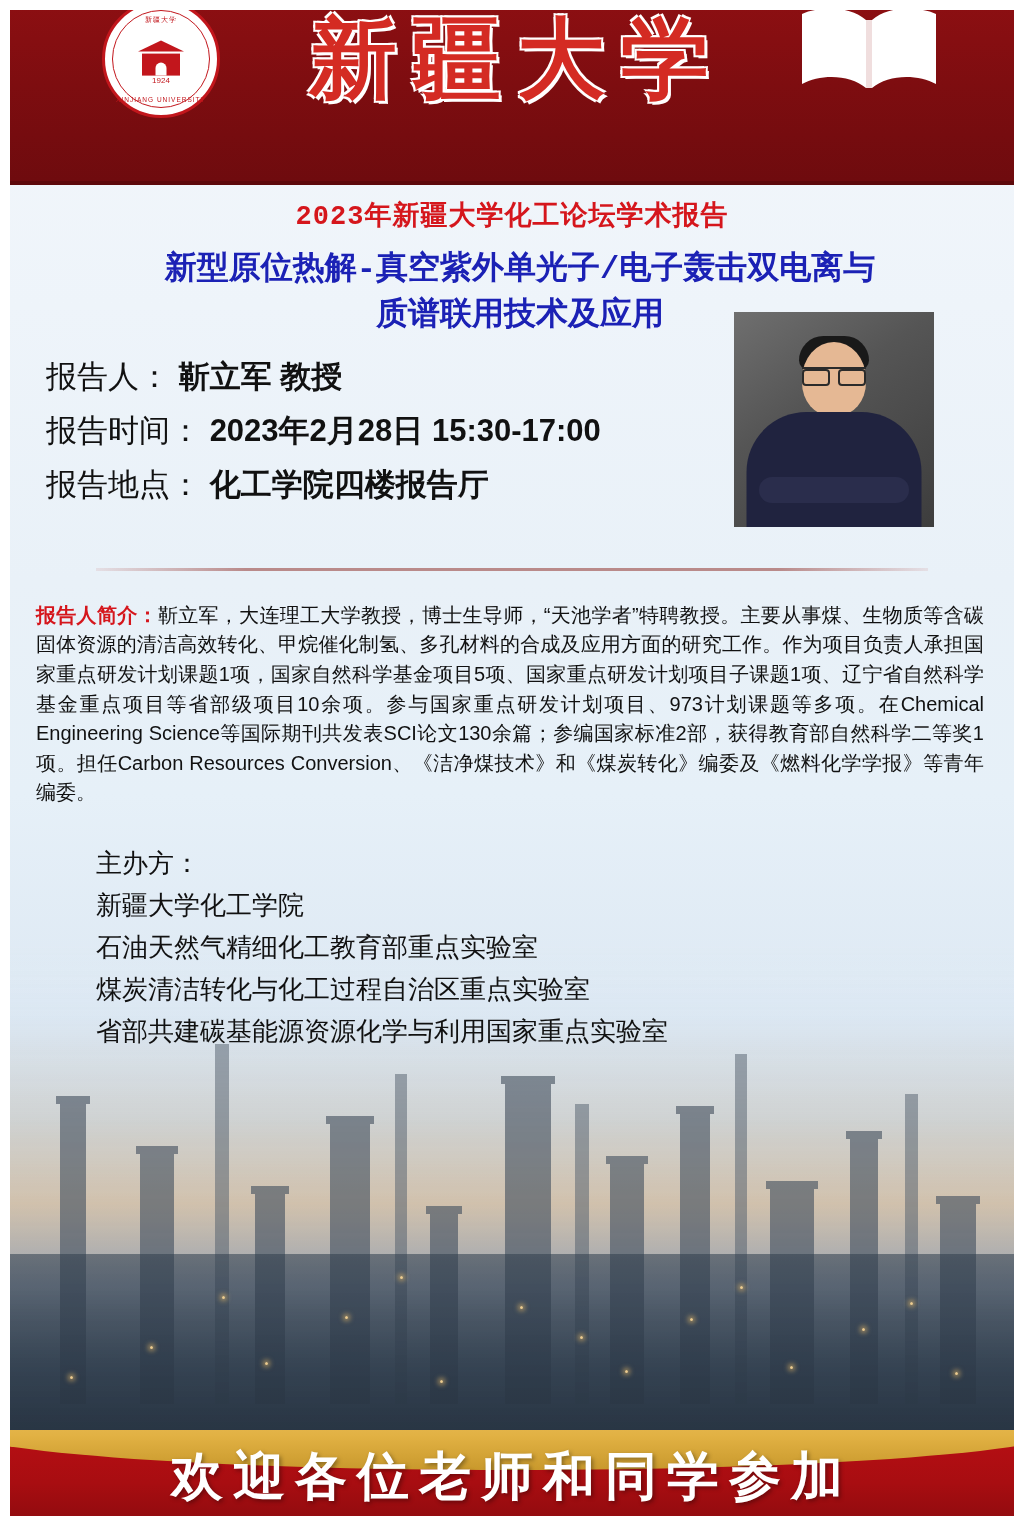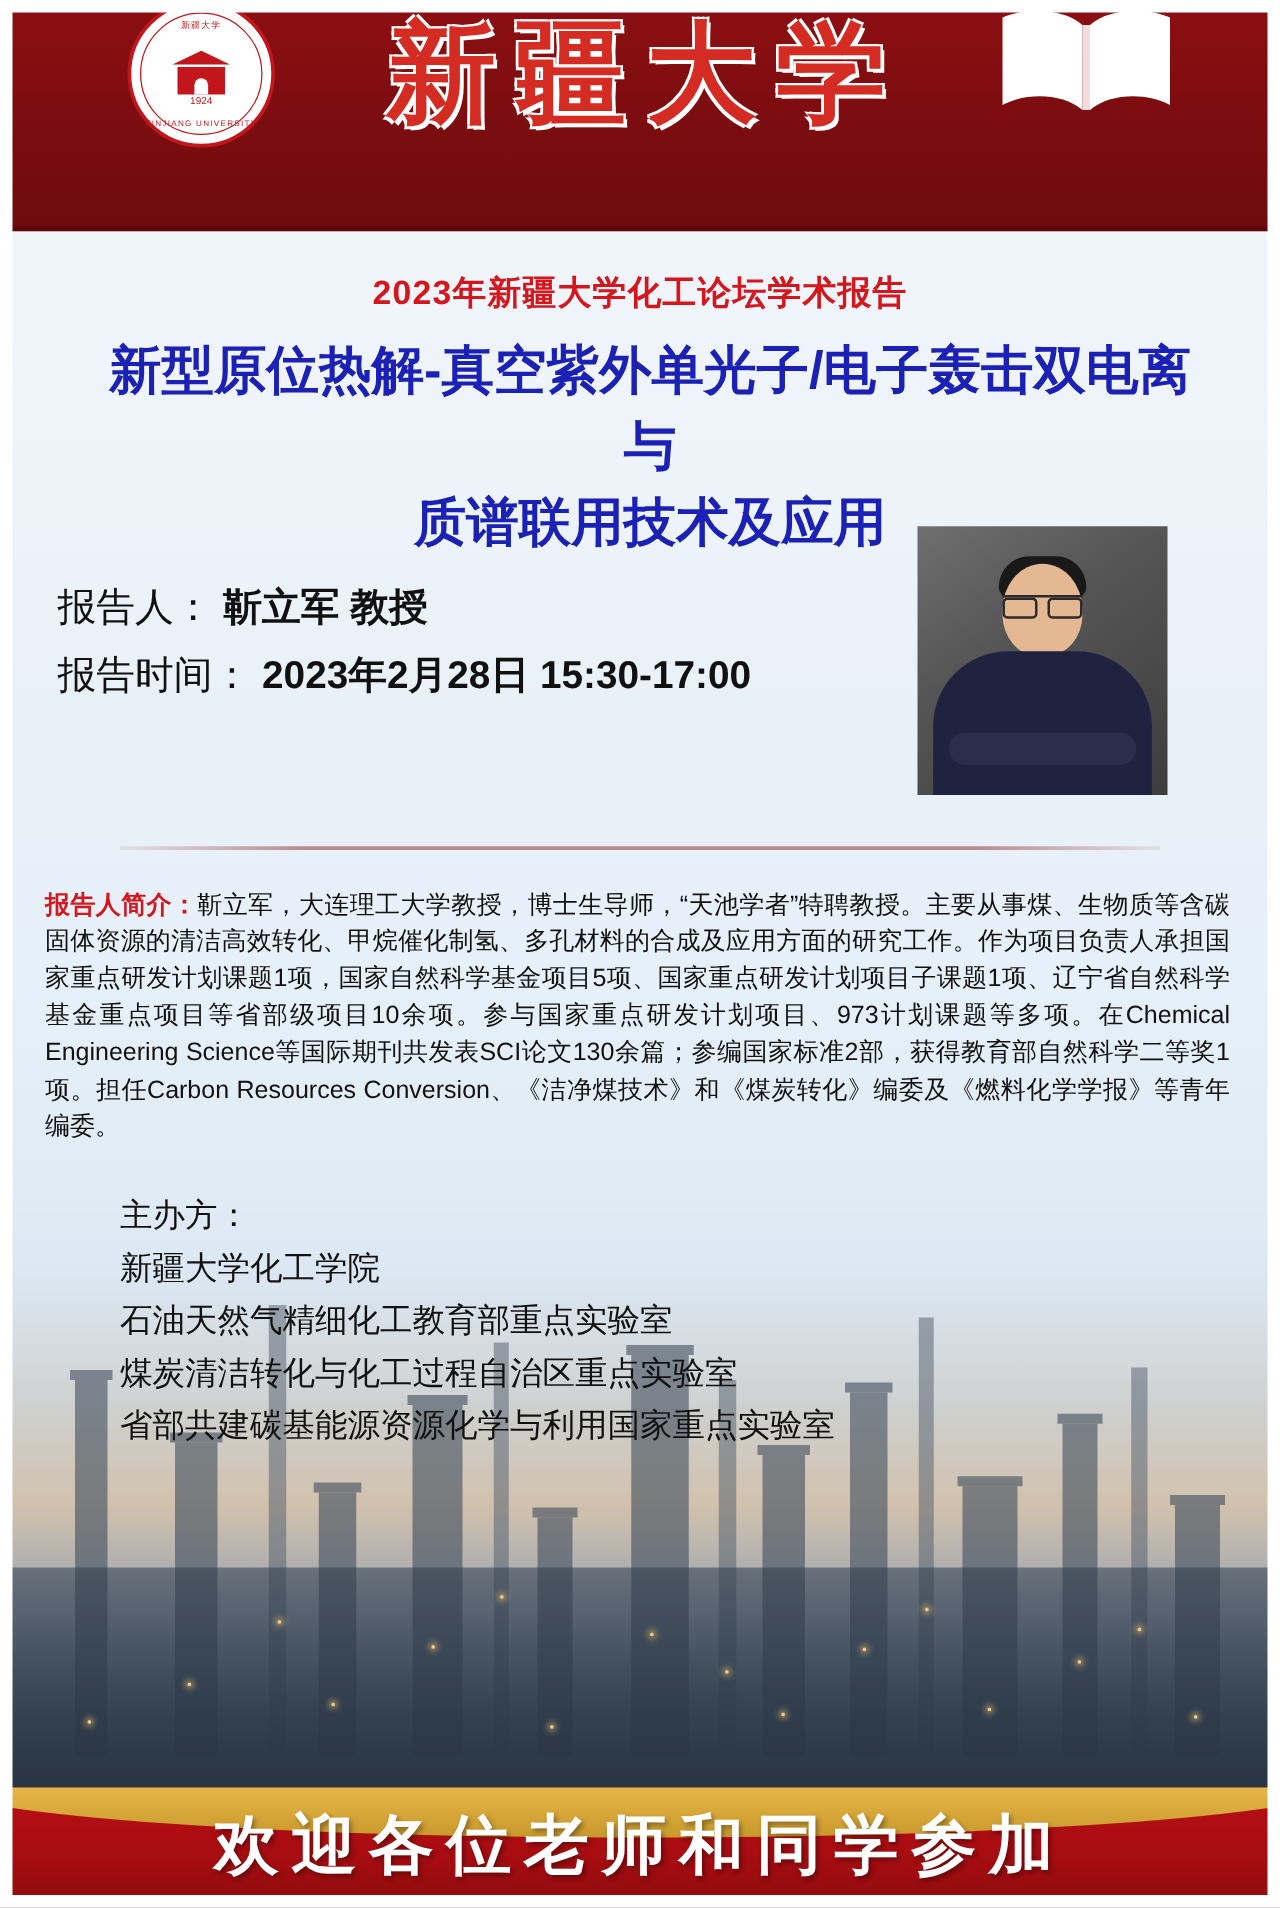--- a/index.html
+++ b/index.html
@@ -146,31 +146,32 @@
     height: 96px;
     flex: 0 0 auto;
     margin-right: 40px;
   }
 
   
   .title-block {
     position: relative;
     z-index: 5;
     text-align: center;
-    padding-top: 31px;
+    padding-top: 12px;
+    font-family: Liberation Mono, monospace;
   }
   .forum-line {
     color: #d5161c;
     font-size: 27px;
     font-weight: bold;
     letter-spacing: 1px;
   }
   .talk-title {
     color: #1b21b5;
-    font-size: 42px;
+    font-size: 32px;
     font-weight: bold;
     line-height: 1.45;
     margin-top: 14px;
     padding: 0 60px;
     margin-left: 16px;
   }
 
   
   .info-block {
     position: relative;
@@ -467,20 +468,24 @@
     </div>
 
     <div class="info-line">
       <span class="lbl">报告人：</span>
       <span class="val">靳立军 教授</span>
     </div>
     <div class="info-line">
       <span class="lbl">报告时间：</span>
       <span class="val">2023年2月28日  15:30-17:00</span>
     </div>
+    <div class="info-line">
+      <span class="lbl">报告地点：</span>
+      <span class="val">化工学院四楼报告厅</span>
+    </div>
   </div>
 
   <div class="divider"></div>
 
   <div class="bio">
     <span class="bio-label">报告人简介：</span><span>靳立军，大连理工大学教授，博士生导师，“天池学者”特聘教授。主要从事煤、生物质等含碳固体资源的清洁高效转化、甲烷催化制氢、多孔材料的合成及应用方面的研究工作。作为项目负责人承担国家重点研发计划课题1项，国家自然科学基金项目5项、国家重点研发计划项目子课题1项、辽宁省自然科学基金重点项目等省部级项目10余项。参与国家重点研发计划项目、973计划课题等多项。在Chemical Engineering Science等国际期刊共发表SCI论文130余篇；参编国家标准2部，获得教育部自然科学二等奖1项。担任Carbon Resources Conversion、《洁净煤技术》和《煤炭转化》编委及《燃料化学学报》等青年编委。</span>
   </div>
 
   <div class="organizers">
     <div>主办方：</div>

